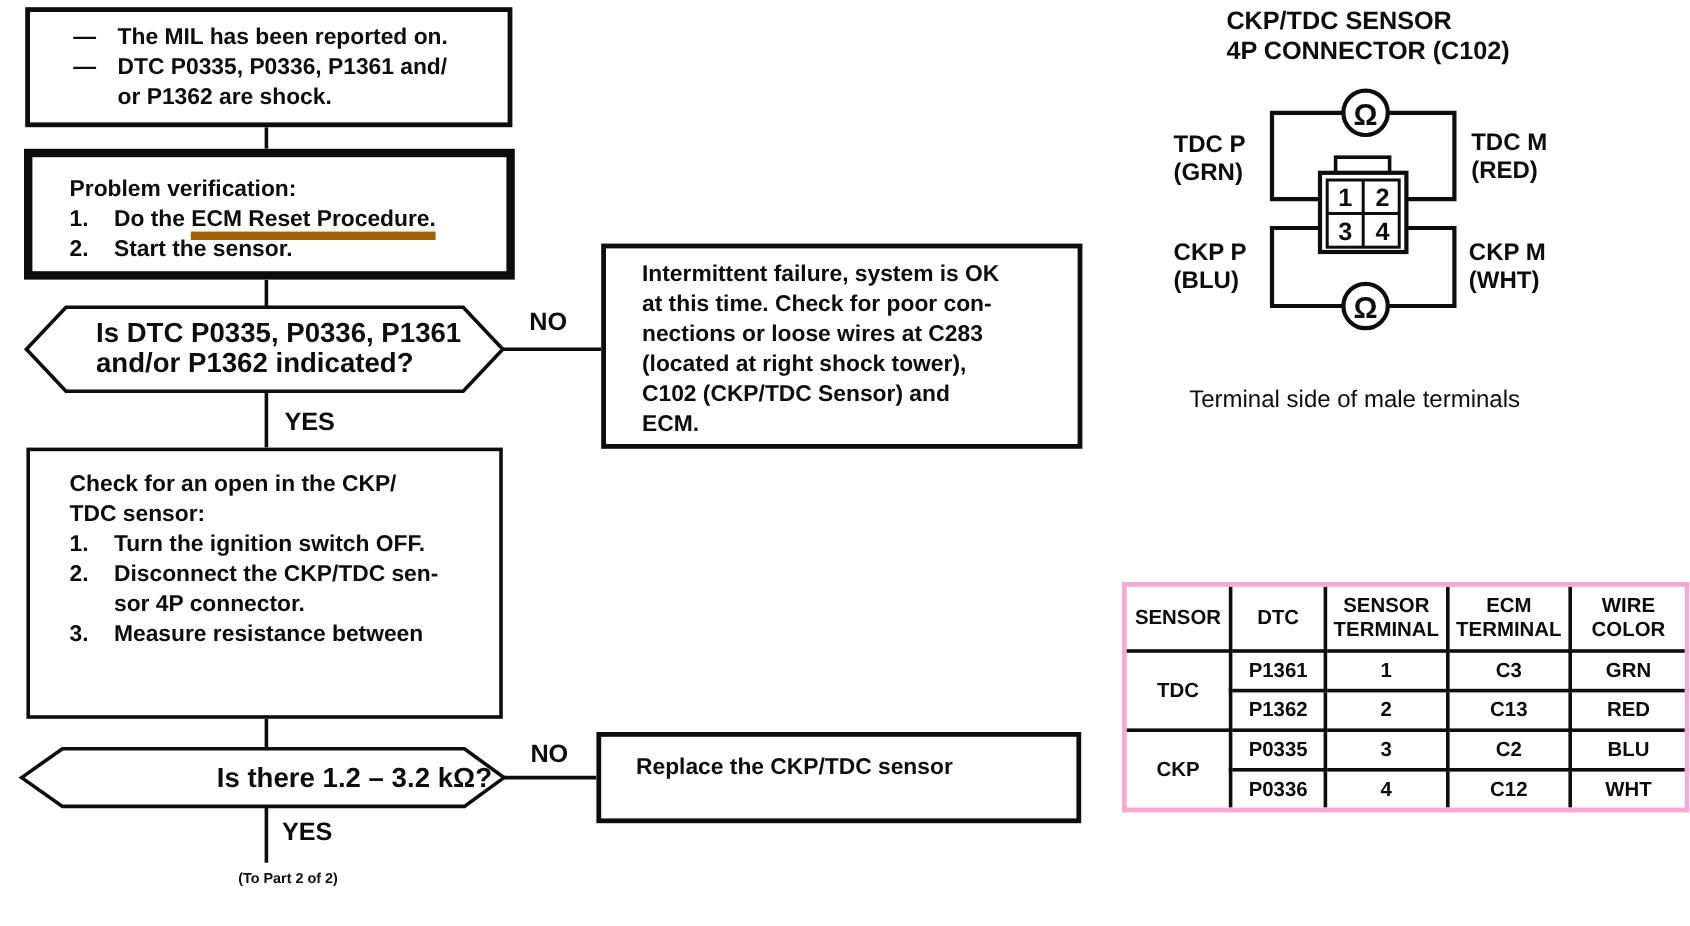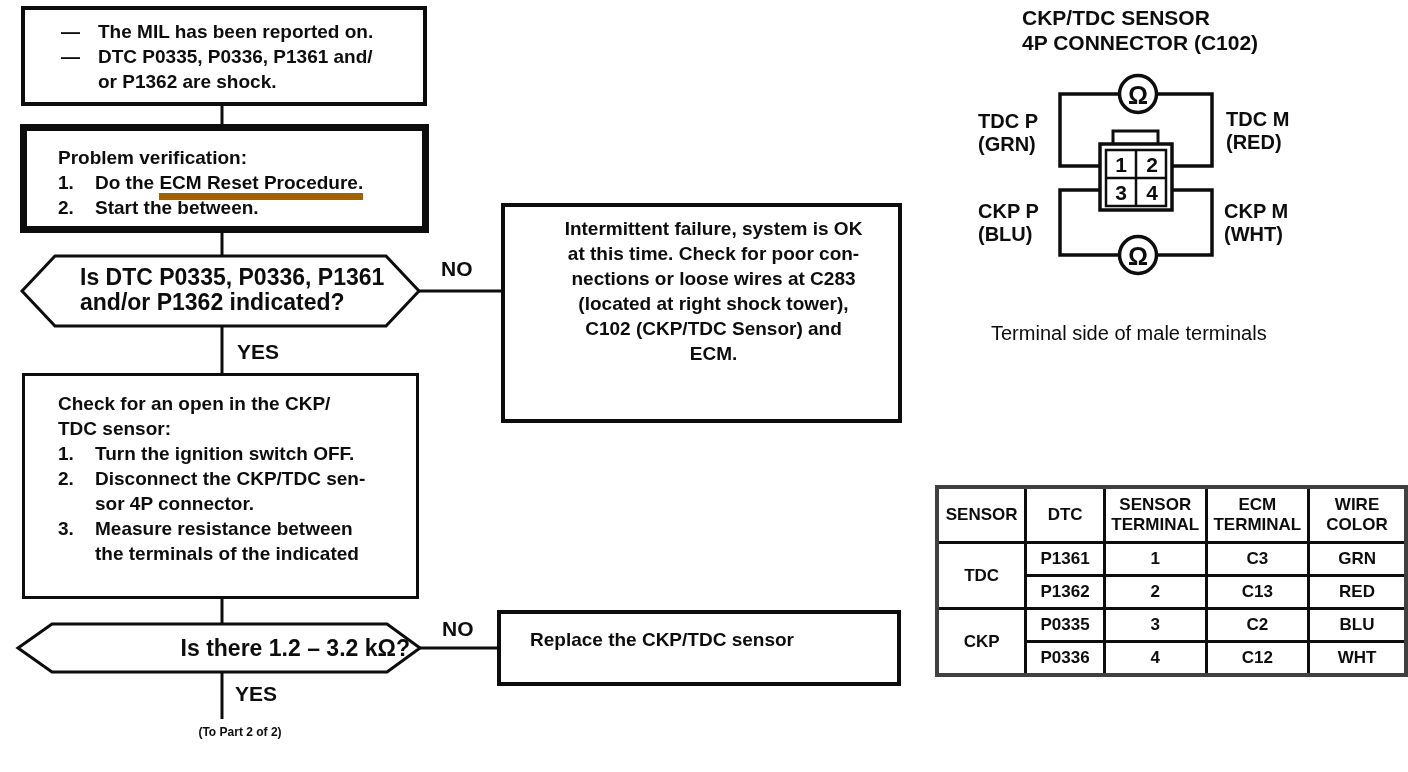--- a/index.html
+++ b/index.html
@@ -15,21 +15,21 @@
   #mil-box   { left:21px;  top:6px;   width:406px; height:100px; border-width:4px; padding:9px 8px 0 36px; }
   #mil-box .dash-item { display:flex; }
   #mil-box .dash { flex:0 0 37px; font-weight:bold; }
   .line-block > div { white-space:nowrap; }
 
   #problem-box { left:20px; top:124px; width:409px; height:109px; border-width:7px; padding:14px 6px 0 31px; }
   .step { display:flex; }
   .step-num { flex:0 0 37px; }
   .u { border-bottom:7px solid #a16207; }
 
-  #intermittent-box { left:501px; top:203px; width:401px; height:220px; border-width:4px; padding:9px 6px 0 30px;text-align:center; }
+  #intermittent-box { left:501px; top:203px; width:401px; height:171px; border-width:4px; padding:9px 6px 0 30px; }
 
   #check-box { left:22px; top:373px; width:397px; height:226px; border-width:3px; padding:15px 6px 0 33px; }
 
   #replace-box { left:497px; top:610px; width:404px; height:76px; border-width:4px; padding:13px 22px 0 29px; }
 
   .hex-text { position:absolute; font-size:23px; font-weight:bold; line-height:25px; }
   #decision1-text { left:80px;  top:265px; }
   #decision2-text { left:30px;  top:636px; width:380px; text-align:right; }
 
   .branch-label { position:absolute; font-size:21px; font-weight:bold; }
@@ -47,21 +47,21 @@
   #label-tdc-m { left:1226px; top:108px; }
   #label-ckp-p { left:978px;  top:200px; }
   #label-ckp-m { left:1224px; top:200px; }
   #connector-caption { position:absolute; left:991px; top:322px; font-size:20px; font-weight:normal; }
 
   #spec-table { position:absolute; left:935px; top:485px; border-collapse:collapse; background:#ffffff; }
   #spec-table th, #spec-table td {
     border:3px solid #0d0d0d; text-align:center; vertical-align:middle;
     font-size:17px; font-weight:bold; color:#0d0d0d; padding:0 4px;
   }
-  #spec-table { border:4px solid #404040;padding-left:32px; }
+  #spec-table { border:4px solid #f9a8d4;padding-left:32px; }
   #spec-table th { height:52px; line-height:20px; }
   #spec-table td { height:30px; }
   .col-sensor { width:78px; } .col-dtc { width:70px; } .col-sterm { width:91px; }
   .col-eterm { width:92px; } .col-wire { width:89px; }
 </style>
 </head>
 <body>
 
 <div class="page">
 
@@ -115,21 +115,21 @@
   </div>
 
   <div class="box btxt" id="problem-box">
     <div>Problem verification:</div>
     <div class="step">
       <span class="step-num">1.</span>
       <div><span>Do the </span><span class="u">ECM Reset Procedure.</span></div>
     </div>
     <div class="step">
       <span class="step-num">2.</span>
-      <div>Start the between.</div>
+      <div>Start the sensor.</div>
     </div>
   </div>
 
   <div class="hex-text line-block" id="decision1-text">
     <div>Is DTC P0335, P0336, P1361</div>
     <div>and/or P1362 indicated?</div>
   </div>
   <div class="branch-label" id="no1-label">NO</div>
   <div class="branch-label" id="yes1-label">YES</div>
 
@@ -157,21 +157,20 @@
       <span class="step-num">2.</span>
       <div class="line-block">
         <div>Disconnect the CKP/TDC sen-</div>
         <div>sor 4P connector.</div>
       </div>
     </div>
     <div class="step">
       <span class="step-num">3.</span>
       <div class="line-block">
         <div>Measure resistance between</div>
-        <div>the terminals of the indicated</div>
       </div>
     </div>
   </div>
 
   <div class="hex-text" id="decision2-text">Is there 1.2 – 3.2 kΩ?</div>
   <div class="branch-label" id="no2-label">NO</div>
   <div class="branch-label" id="yes2-label">YES</div>
 
   <div class="box btxt" id="replace-box">
     <div>Replace the CKP/TDC sensor</div>

